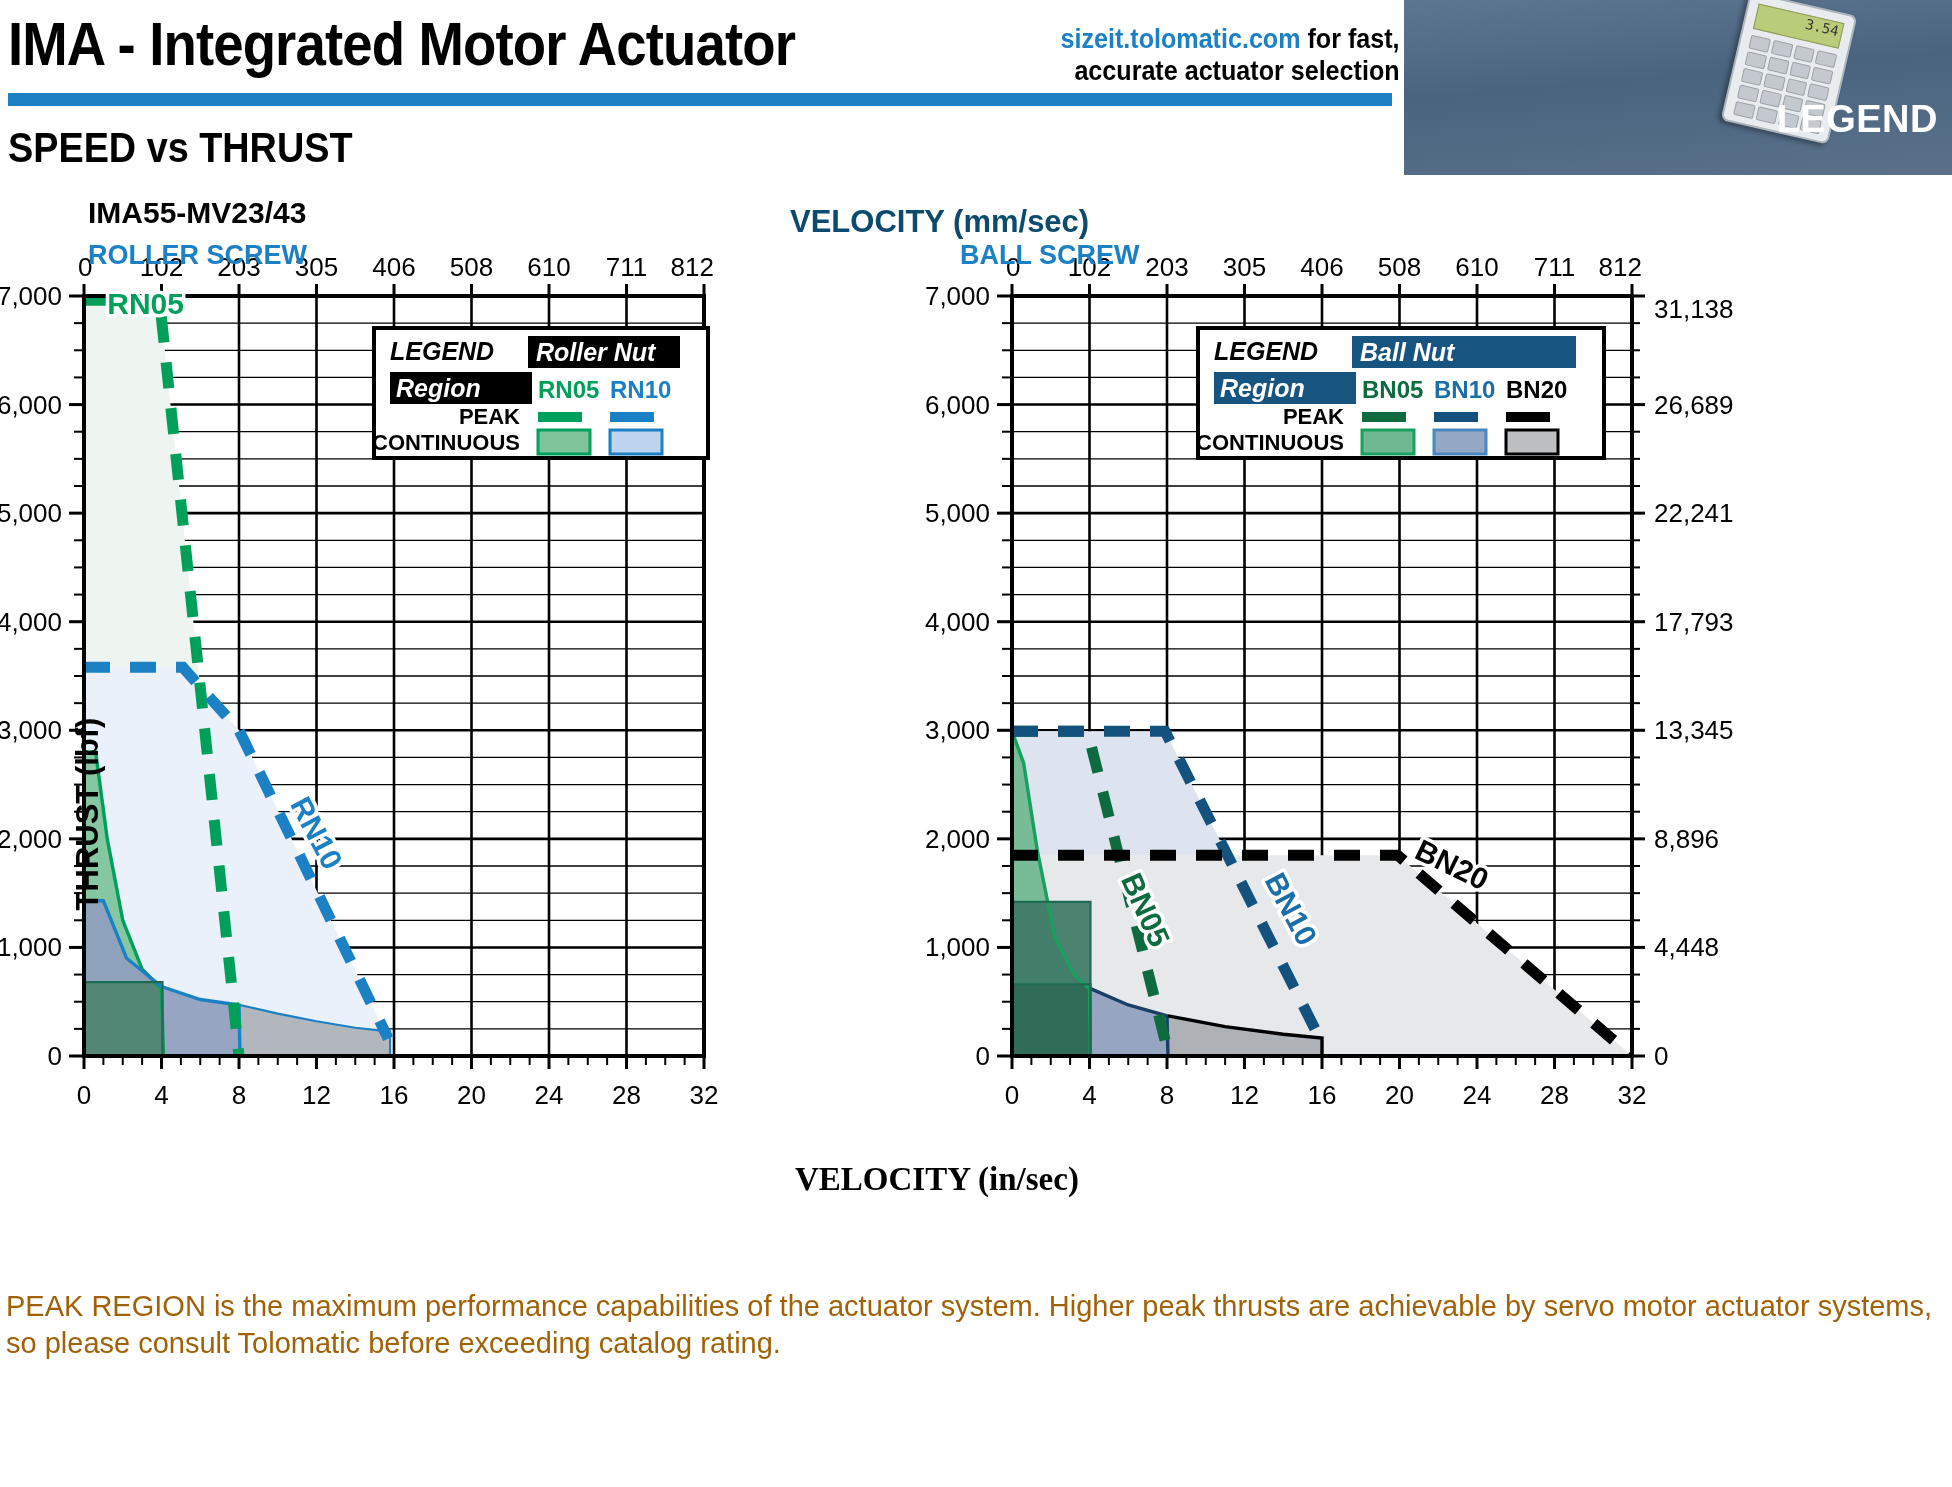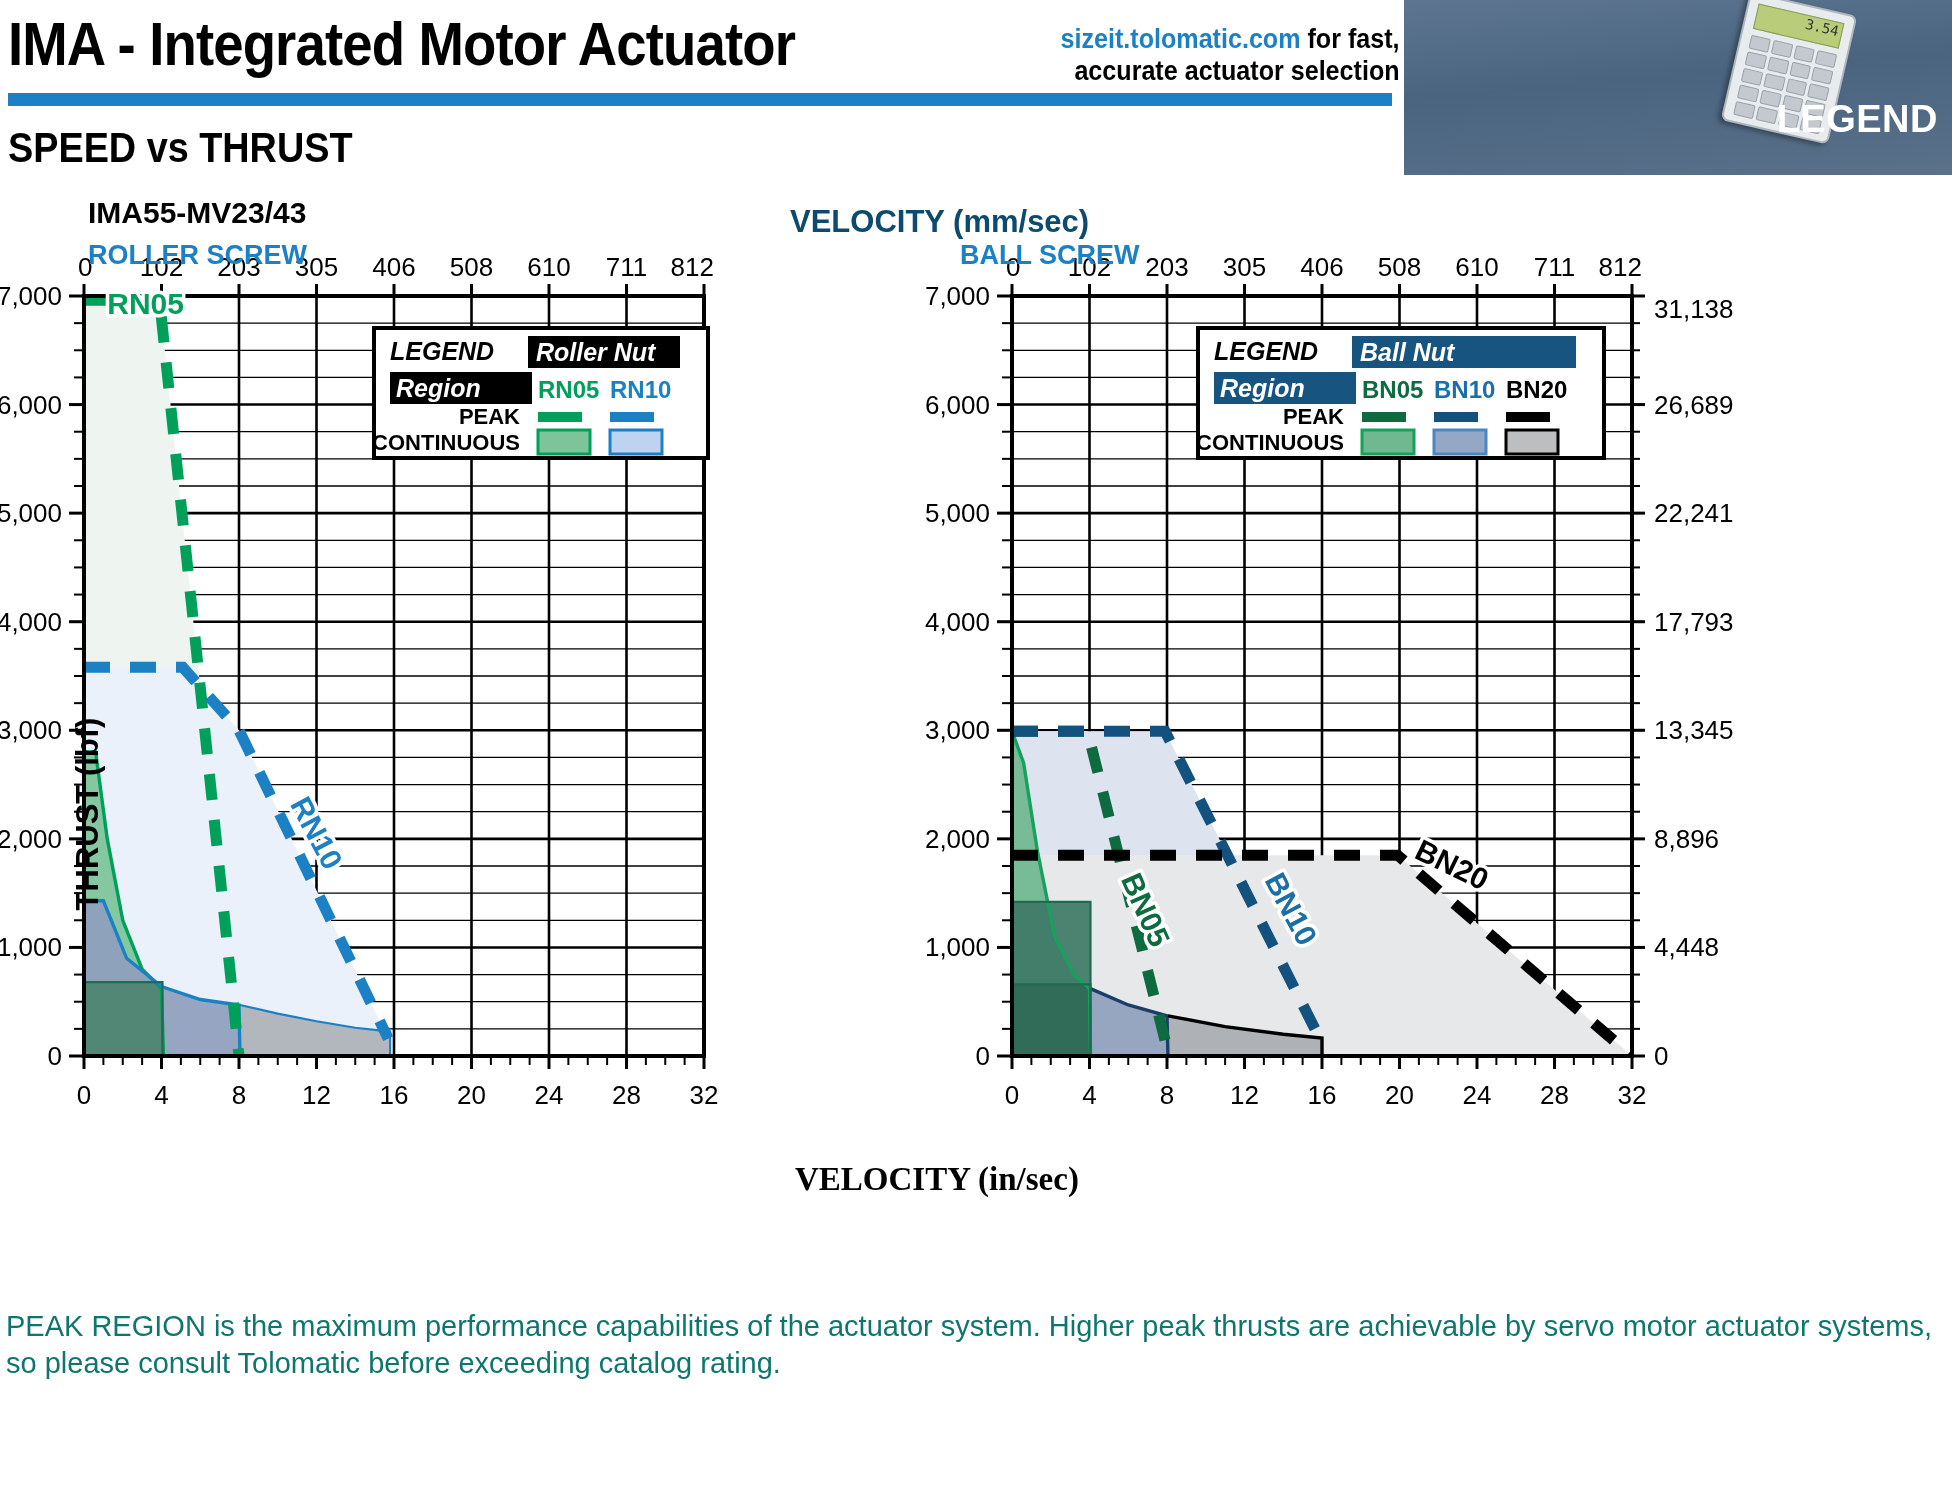--- a/index.html
+++ b/index.html
@@ -117,23 +117,22 @@
   .legrow { font-family:"Liberation Sans Narrow","Liberation Sans",sans-serif;
               font-size:22px; font-weight:bold; fill:#000; }
   .legcol { font-family:"Liberation Sans Narrow","Liberation Sans",sans-serif;
               font-size:24px; font-weight:bold; }
   .curvelbl { font-family:"Liberation Sans Narrow","Liberation Sans",sans-serif;
               font-size:30px; font-weight:bold; paint-order:stroke;
               stroke:#ffffff; stroke-width:7px; stroke-linejoin:round; }
   
   .footer {
     position:absolute; left:6px; top:1288px; width:1944px;
-    font-size:29px; line-height:1.28; color:#0f766e;
-    font-family:"Liberation Sans Narrow","Liberation Sans",sans-serif;
-    margin-top:20px;
+    font-size:29px; line-height:1.28; color:#a16207;
+    font-family:"Liberation Sans Narrow","Liberation Sans",sans-serif;
   }
   .footer p { margin:0 0 22px 0; }
 </style>
 </head>
 <body>
 
 <div class="header">
   <div class="title">IMA - Integrated Motor Actuator</div>
   <div class="url-block">
     <div><span class="url-link">sizeit.tolomatic.com</span><span> for fast,</span></div>

